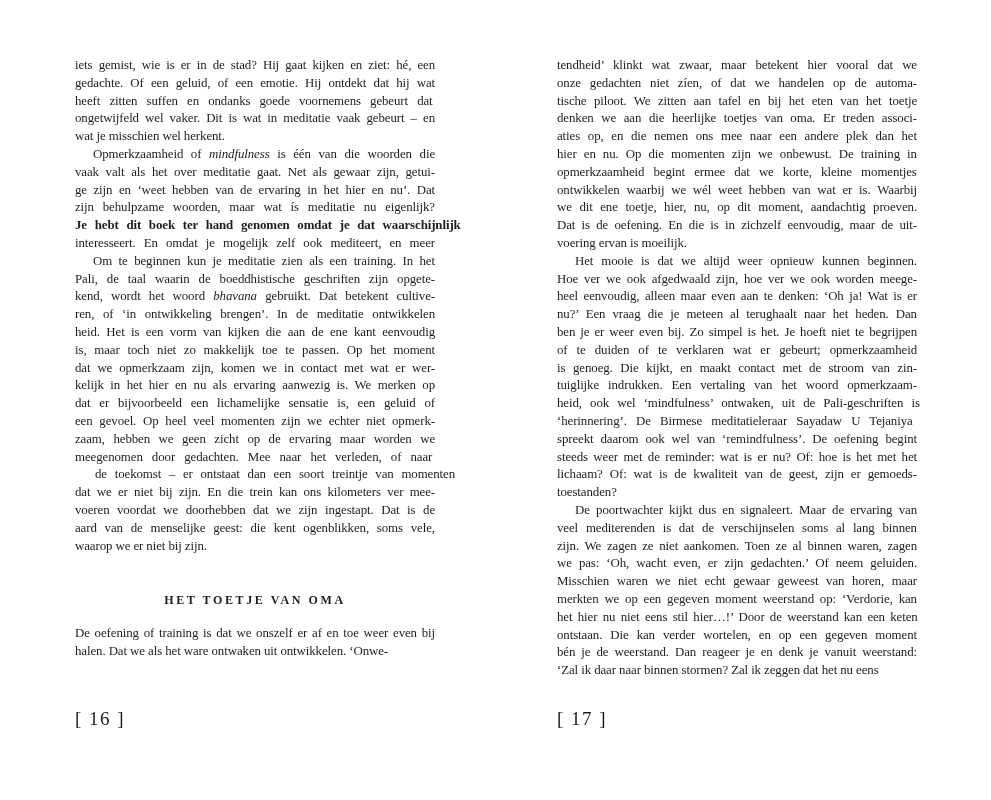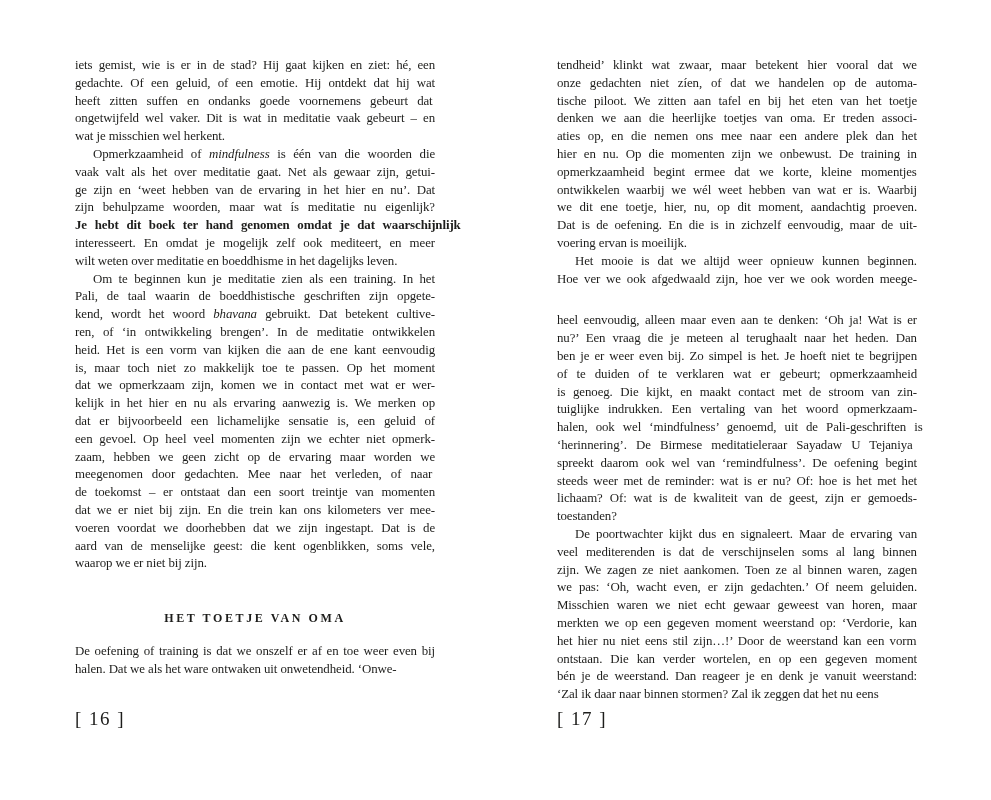--- a/index.html
+++ b/index.html
@@ -69,83 +69,82 @@
         <div class="line" style="word-spacing: 6px;"><span class="line-content">heeft zitten suffen en ondanks goede voornemens gebeurt dat</span></div>
         <div class="line" style="word-spacing: 2.99px;"><span class="line-content">ongetwijfeld wel vaker. Dit is wat in meditatie vaak gebeurt – en</span></div>
         <div class="line lastline"><span class="line-content">wat je misschien wel herkent.</span></div>
         <div class="paragraph"></div>
         <div class="line indent" style="word-spacing: 4.52px;"><span class="line-content">Opmerkzaamheid of <em>mindfulness</em> is één van die woorden die</span></div>
         <div class="line" style="word-spacing: 3.55px;"><span class="line-content">vaak valt als het over meditatie gaat. Net als gewaar zijn, getui-</span></div>
         <div class="line" style="word-spacing: 3.4px;"><span class="line-content">ge zijn en ‘weet hebben van de ervaring in het hier en nu’. Dat</span></div>
         <div class="line" style="word-spacing: 5.7px;"><span class="line-content">zijn behulpzame woorden, maar wat ís meditatie nu eigenlijk?</span></div>
         <div class="line" style="word-spacing: 4.61px; font-weight: bold;"><span class="line-content">Je hebt dit boek ter hand genomen omdat je dat waarschijnlijk</span></div>
         <div class="line" style="word-spacing: 5.01px;"><span class="line-content">interesseert. En omdat je mogelijk zelf ook mediteert, en meer</span></div>
-        <div class="line lastline"><span class="line-content">wilt weten over meditatie en boeddhisme in het dagelijks leven.</span></div>
         <div class="paragraph"></div>
         <div class="line indent" style="word-spacing: 3.33px;"><span class="line-content">Om te beginnen kun je meditatie zien als een training. In het</span></div>
         <div class="line" style="word-spacing: 5.92px;"><span class="line-content">Pali, de taal waarin de boeddhistische geschriften zijn opgete-</span></div>
         <div class="line" style="word-spacing: 5.13px;"><span class="line-content">kend, wordt het woord <em>bhavana</em> gebruikt. Dat betekent cultive-</span></div>
         <div class="line" style="word-spacing: 5.5px;"><span class="line-content">ren, of ‘in ontwikkeling brengen’. In de meditatie ontwikkelen</span></div>
         <div class="line" style="word-spacing: 3.28px;"><span class="line-content">heid. Het is een vorm van kijken die aan de ene kant eenvoudig</span></div>
         <div class="line" style="word-spacing: 4.67px;"><span class="line-content">is, maar toch niet zo makkelijk toe te passen. Op het moment</span></div>
         <div class="line" style="word-spacing: 3.81px;"><span class="line-content">dat we opmerkzaam zijn, komen we in contact met wat er wer-</span></div>
         <div class="line" style="word-spacing: 3.46px;"><span class="line-content">kelijk in het hier en nu als ervaring aanwezig is. We merken op</span></div>
         <div class="line" style="word-spacing: 5.7px;"><span class="line-content">dat er bijvoorbeeld een lichamelijke sensatie is, een geluid of</span></div>
         <div class="line" style="word-spacing: 3.64px;"><span class="line-content">een gevoel. Op heel veel momenten zijn we echter niet opmerk-</span></div>
         <div class="line" style="word-spacing: 5.39px;"><span class="line-content">zaam, hebben we geen zicht op de ervaring maar worden we</span></div>
         <div class="line" style="word-spacing: 6px;"><span class="line-content">meegenomen door gedachten. Mee naar het verleden, of naar</span></div>
-        <div class="line" style="word-spacing: 4.61px;"><span class="line-content">de toekomst – er ontstaat dan een soort treintje van momenten</span></div>
+        <div class="line" style="word-spacing: 4.61px; margin-left: 20px;"><span class="line-content">de toekomst – er ontstaat dan een soort treintje van momenten</span></div>
         <div class="line" style="word-spacing: 3.19px;"><span class="line-content">dat we er niet bij zijn. En die trein kan ons kilometers ver mee-</span></div>
         <div class="line" style="word-spacing: 4.43px;"><span class="line-content">voeren voordat we doorhebben dat we zijn ingestapt. Dat is de</span></div>
         <div class="line" style="word-spacing: 4.69px;"><span class="line-content">aard van de menselijke geest: die kent ogenblikken, soms vele,</span></div>
         <div class="line lastline"><span class="line-content">waarop we er niet bij zijn.</span></div>
         <div class="paragraph"></div>
         <div class="heading">HET TOETJE VAN OMA</div>
         <div class="line" style="word-spacing: 1.66px;"><span class="line-content">De oefening of training is dat we onszelf er af en toe weer even bij</span></div>
-        <div class="line lastline"><span class="line-content">halen. Dat we als het ware ontwaken uit onwetendheid. ‘Onwe-</span></div>
+        <div class="line lastline"><span class="line-content">halen. Dat we als het ware ontwaken uit ontwikkelen. ‘Onwe-</span></div>
         <div class="paragraph"></div>
       </div>
     <div class="folio">[ 16 ]</div>
   </section>
   <section class="page page-right">
     <div class="textblock">
         <div class="line" style="word-spacing: 5.99px;"><span class="line-content">tendheid’ klinkt wat zwaar, maar betekent hier vooral dat we</span></div>
         <div class="line" style="word-spacing: 5.76px;"><span class="line-content">onze gedachten niet zíen, of dat we handelen op de automa-</span></div>
         <div class="line" style="word-spacing: 4.37px;"><span class="line-content">tische piloot. We zitten aan tafel en bij het eten van het toetje</span></div>
         <div class="line" style="word-spacing: 4.51px;"><span class="line-content">denken we aan die heerlijke toetjes van oma. Er treden associ-</span></div>
         <div class="line" style="word-spacing: 4.57px;"><span class="line-content">aties op, en die nemen ons mee naar een andere plek dan het</span></div>
         <div class="line" style="word-spacing: 4.01px;"><span class="line-content">hier en nu. Op die momenten zijn we onbewust. De training in</span></div>
         <div class="line" style="word-spacing: 6px;"><span class="line-content">opmerkzaamheid begint ermee dat we korte, kleine momentjes</span></div>
         <div class="line" style="word-spacing: 3.7px;"><span class="line-content">ontwikkelen waarbij we wél weet hebben van wat er is. Waarbij</span></div>
         <div class="line" style="word-spacing: 4.43px;"><span class="line-content">we dit ene toetje, hier, nu, op dit moment, aandachtig proeven.</span></div>
         <div class="line" style="word-spacing: 3.16px;"><span class="line-content">Dat is de oefening. En die is in zichzelf eenvoudig, maar de uit-</span></div>
         <div class="line lastline"><span class="line-content">voering ervan is moeilijk.</span></div>
         <div class="paragraph"></div>
         <div class="line indent" style="word-spacing: 4.89px;"><span class="line-content">Het mooie is dat we altijd weer opnieuw kunnen beginnen.</span></div>
         <div class="line" style="word-spacing: 2.75px;"><span class="line-content">Hoe ver we ook afgedwaald zijn, hoe ver we ook worden meege-</span></div>
-        <div class="line" style="word-spacing: 2.34px; margin-top: 24px;"><span class="line-content">heel eenvoudig, alleen maar even aan te denken: ‘Oh ja! Wat is er</span></div>
+        <div class="line" style="word-spacing: 2.34px;"><span class="line-content">heel eenvoudig, alleen maar even aan te denken: ‘Oh ja! Wat is er</span></div>
         <div class="line" style="word-spacing: 3.96px;"><span class="line-content">nu?’ Een vraag die je meteen al terughaalt naar het heden. Dan</span></div>
         <div class="line" style="word-spacing: 1.92px;"><span class="line-content">ben je er weer even bij. Zo simpel is het. Je hoeft niet te begrijpen</span></div>
         <div class="line" style="word-spacing: 5.94px;"><span class="line-content">of te duiden of te verklaren wat er gebeurt; opmerkzaamheid</span></div>
         <div class="line" style="word-spacing: 4.48px;"><span class="line-content">is genoeg. Die kijkt, en maakt contact met de stroom van zin-</span></div>
         <div class="line" style="word-spacing: 5.85px;"><span class="line-content">tuiglijke indrukken. Een vertaling van het woord opmerkzaam-</span></div>
-        <div class="line" style="word-spacing: 5.01px;"><span class="line-content">halen, ook wel ‘mindfulness’ genoemd, uit de Pali-geschriften is</span></div>
+        <div class="line" style="word-spacing: 5.01px;"><span class="line-content">heid, ook wel ‘mindfulness’ ontwaken, uit de Pali-geschriften is</span></div>
         <div class="line" style="word-spacing: 6px;"><span class="line-content">‘herinnering’. De Birmese meditatieleraar Sayadaw U Tejaniya</span></div>
         <div class="line" style="word-spacing: 3.85px;"><span class="line-content">spreekt daarom ook wel van ‘remindfulness’. De oefening begint</span></div>
         <div class="line" style="word-spacing: 2.3px;"><span class="line-content">steeds weer met de reminder: wat is er nu? Of: hoe is het met het</span></div>
         <div class="line" style="word-spacing: 3.88px;"><span class="line-content">lichaam? Of: wat is de kwaliteit van de geest, zijn er gemoeds-</span></div>
         <div class="line lastline"><span class="line-content">toestanden?</span></div>
         <div class="paragraph"></div>
         <div class="line indent" style="word-spacing: 3.12px;"><span class="line-content">De poortwachter kijkt dus en signaleert. Maar de ervaring van</span></div>
         <div class="line" style="word-spacing: 4.69px;"><span class="line-content">veel mediterenden is dat de verschijnselen soms al lang binnen</span></div>
         <div class="line" style="word-spacing: 2.61px; text-align: center;"><span class="line-content">zijn. We zagen ze niet aankomen. Toen ze al binnen waren, zagen</span></div>
         <div class="line" style="word-spacing: 3.93px;"><span class="line-content">we pas: ‘Oh, wacht even, er zijn gedachten.’ Of neem geluiden.</span></div>
         <div class="line" style="word-spacing: 4.55px;"><span class="line-content">Misschien waren we niet echt gewaar geweest van horen, maar</span></div>
         <div class="line" style="word-spacing: 2.73px;"><span class="line-content">merkten we op een gegeven moment weerstand op: ‘Verdorie, kan</span></div>
-        <div class="line" style="word-spacing: 2.17px;"><span class="line-content">het hier nu niet eens stil zijn…!’ Door de weerstand kan een vorm</span></div>
+        <div class="line" style="word-spacing: 2.17px;"><span class="line-content">het hier nu niet eens stil hier…!’ Door de weerstand kan een keten</span></div>
         <div class="line" style="word-spacing: 4.9px;"><span class="line-content">ontstaan. Die kan verder wortelen, en op een gegeven moment</span></div>
         <div class="line" style="word-spacing: 2.92px;"><span class="line-content">bén je de weerstand. Dan reageer je en denk je vanuit weerstand:</span></div>
         <div class="line lastline"><span class="line-content">‘Zal ik daar naar binnen stormen? Zal ik zeggen dat het nu eens</span></div>
         <div class="paragraph"></div>
       </div>
     <div class="folio">[ 17 ]</div>
   </section>
 </div>
 
 </body></html>

